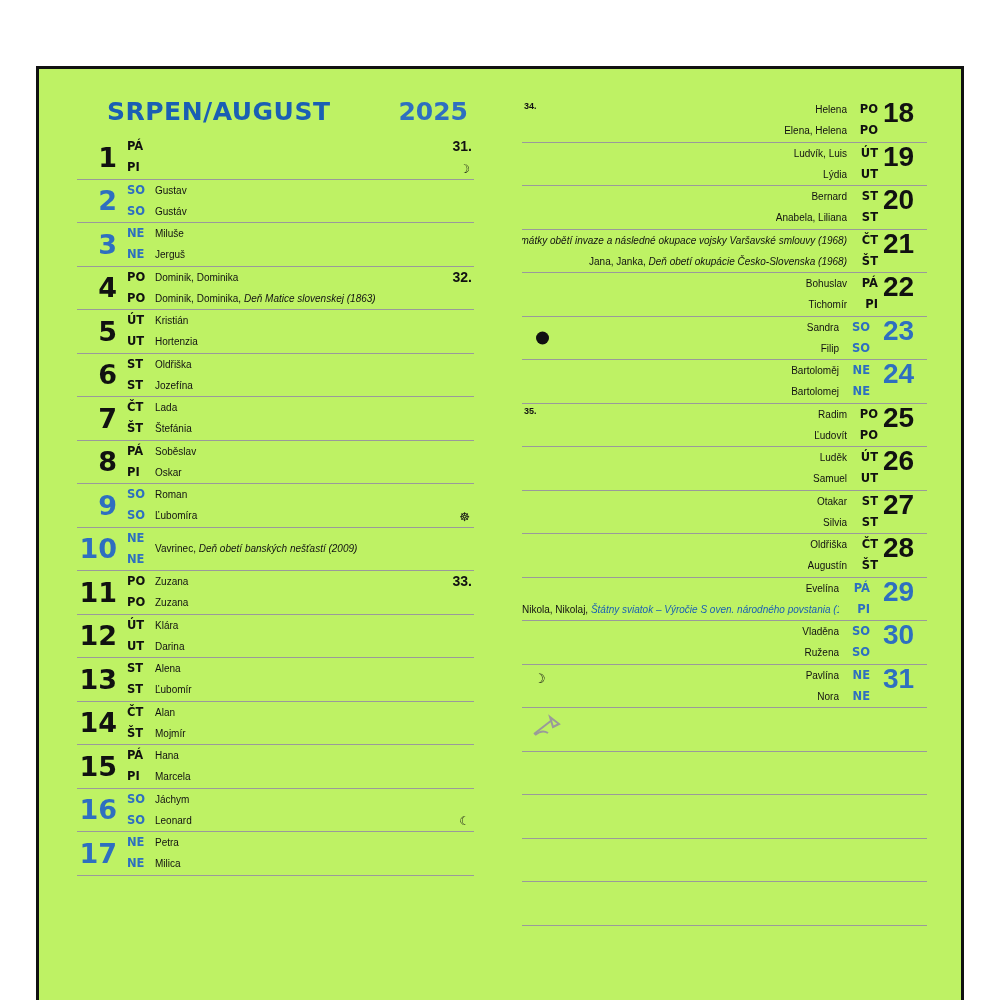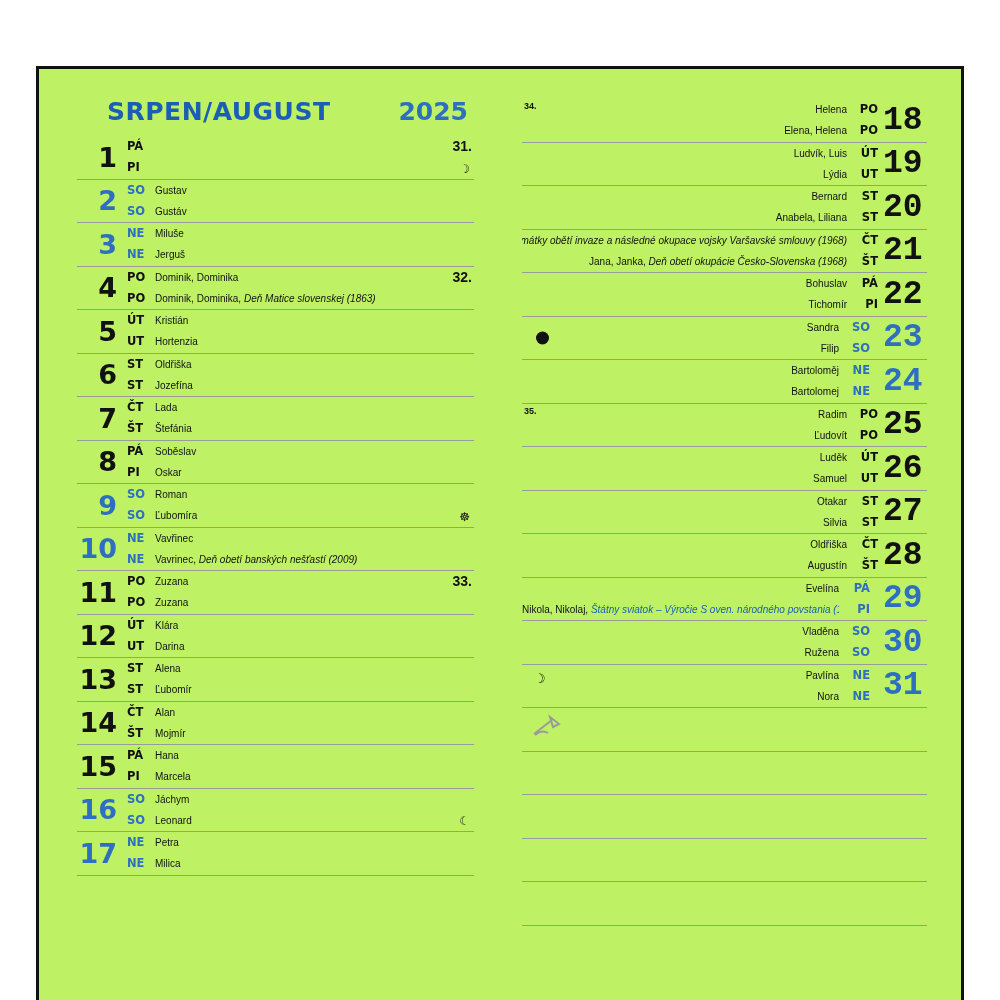--- a/index.html
+++ b/index.html
@@ -102,21 +102,21 @@
     right:4px;
     font-size:12px;
     color:#111;
   }
   .moon.row-lower { bottom:3px; }
 
   
   .rlist { margin-top:2px; }
   .rrow {
     display:flex;
-    align-items:center;
+    align-items:flex-start;
     border-bottom:1px solid #9a9a9a;
     height:43.5px;
     position:relative;
   }
   .r-names {
     flex:1;
     display:flex; flex-direction:column; justify-content:center;
     align-items:flex-end;
     padding-right:6px;
     overflow:hidden;
@@ -124,23 +124,23 @@
   .r-names .nm { text-align:right; }
   .r-dow {
     width:30px;
     display:flex; flex-direction:column; justify-content:center;
     align-items:flex-end;
     padding-right:5px;
   }
   .r-num {
     width:44px;
     display:flex; align-items:center; justify-content:flex-start;
-    font-family:Liberation Mono, monospace;
-    font-weight:bold;
-    font-size:33px;
+    font-family:Liberation Sans, sans-serif;
+    font-weight:bold;
+    font-size:28px;
     line-height:1;
     color:#111;
   }
   .r-num.weekend { color:#2e6fc0;margin-left:8px; }
   .week-no-left {
     position:absolute;
     left:2px; top:2px;
     font-size:9px;
     font-weight:bold;
     color:#111;
@@ -287,21 +287,20 @@
             </div>
             <div class="moon row-lower">☸</div>
           </div>
           <div class="day-row">
             <div class="daynum weekend">10</div>
             <div class="dow-col">
               <div class="dow weekend">NE</div>
               <div class="dow weekend">NE</div>
             </div>
             <div class="names-col">
-              <div class="nm">Vavřinec</div>
               <div class="nm">Vavrinec, <i>Deň obetí banských nešťastí (2009)</i></div>
             </div>
           </div>
           <div class="day-row">
             <div class="daynum">11</div>
             <div class="dow-col">
               <div class="dow">PO</div>
               <div class="dow">PO</div>
             </div>
             <div class="names-col">

